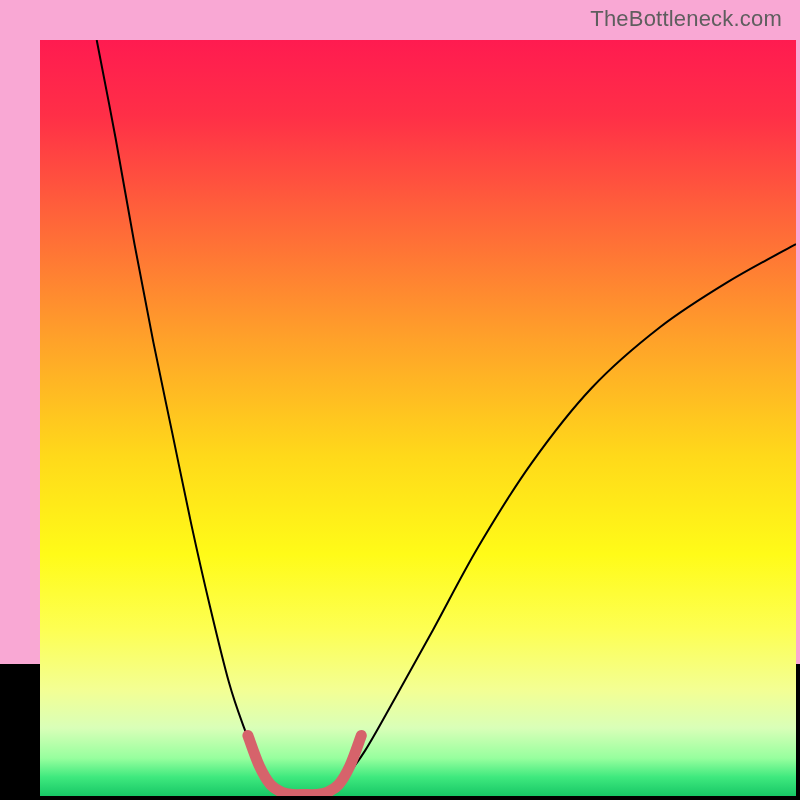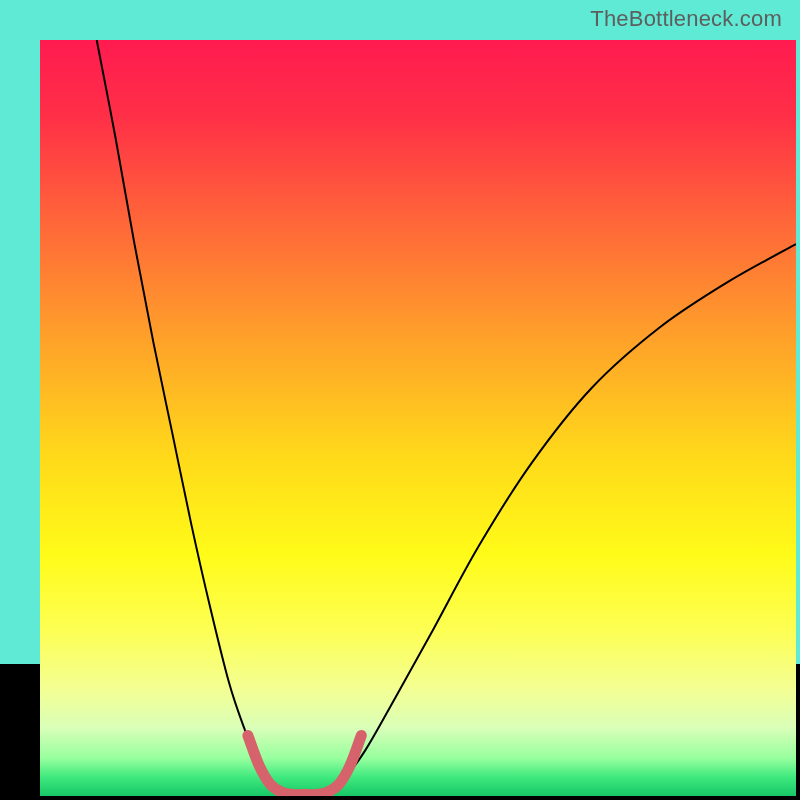--- a/index.html
+++ b/index.html
@@ -1,21 +1,21 @@
 <!DOCTYPE html>
 <html><head>
 <meta charset="utf-8">
 <style>
   * { margin: 0; padding: 0; box-sizing: border-box; }
   html, body { width: 800px; height: 800px; overflow: hidden; background: #000; }
   .container {
     width: 800px;
     height: 664px;
     position: relative;
-    background: #5eead4;
+    background: #f9a8d4;
   }
   .watermark {
     position: absolute;
     top: 6px;
     right: 18px;
     font-family: Arial, Helvetica, sans-serif;
     font-size: 22px;
     font-weight: 500;
     color: #5e5e5e;
     letter-spacing: 0.2px;

